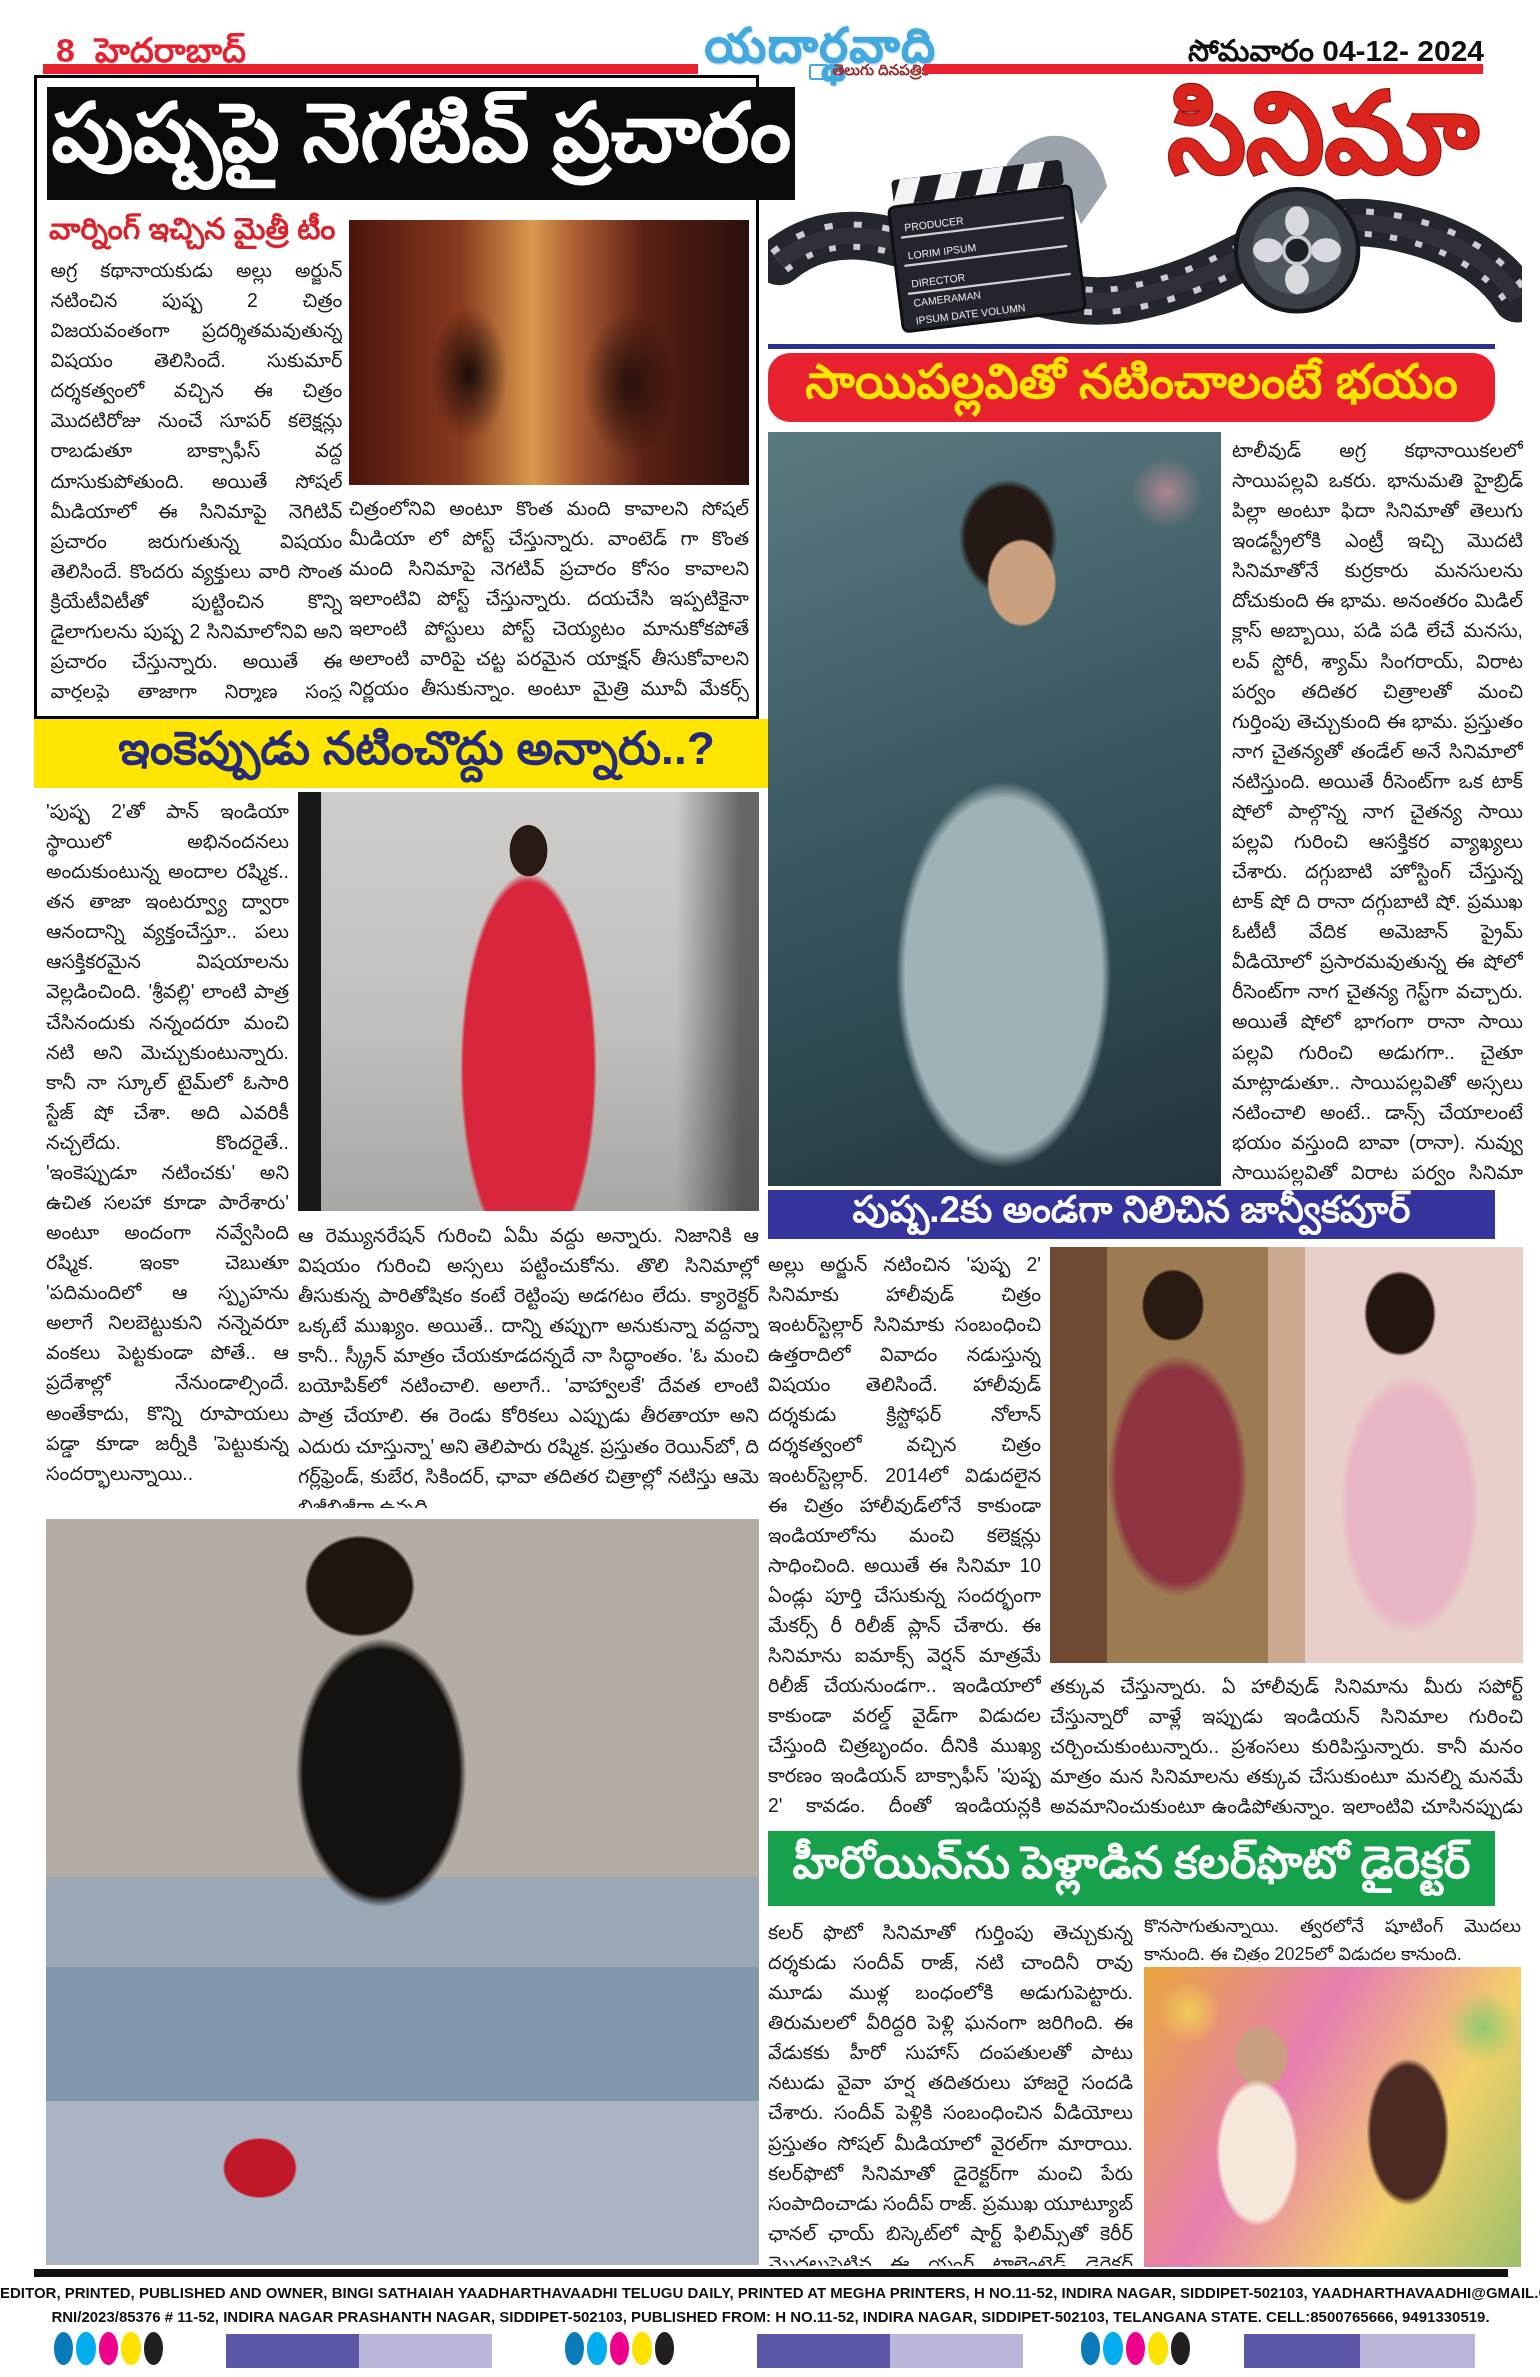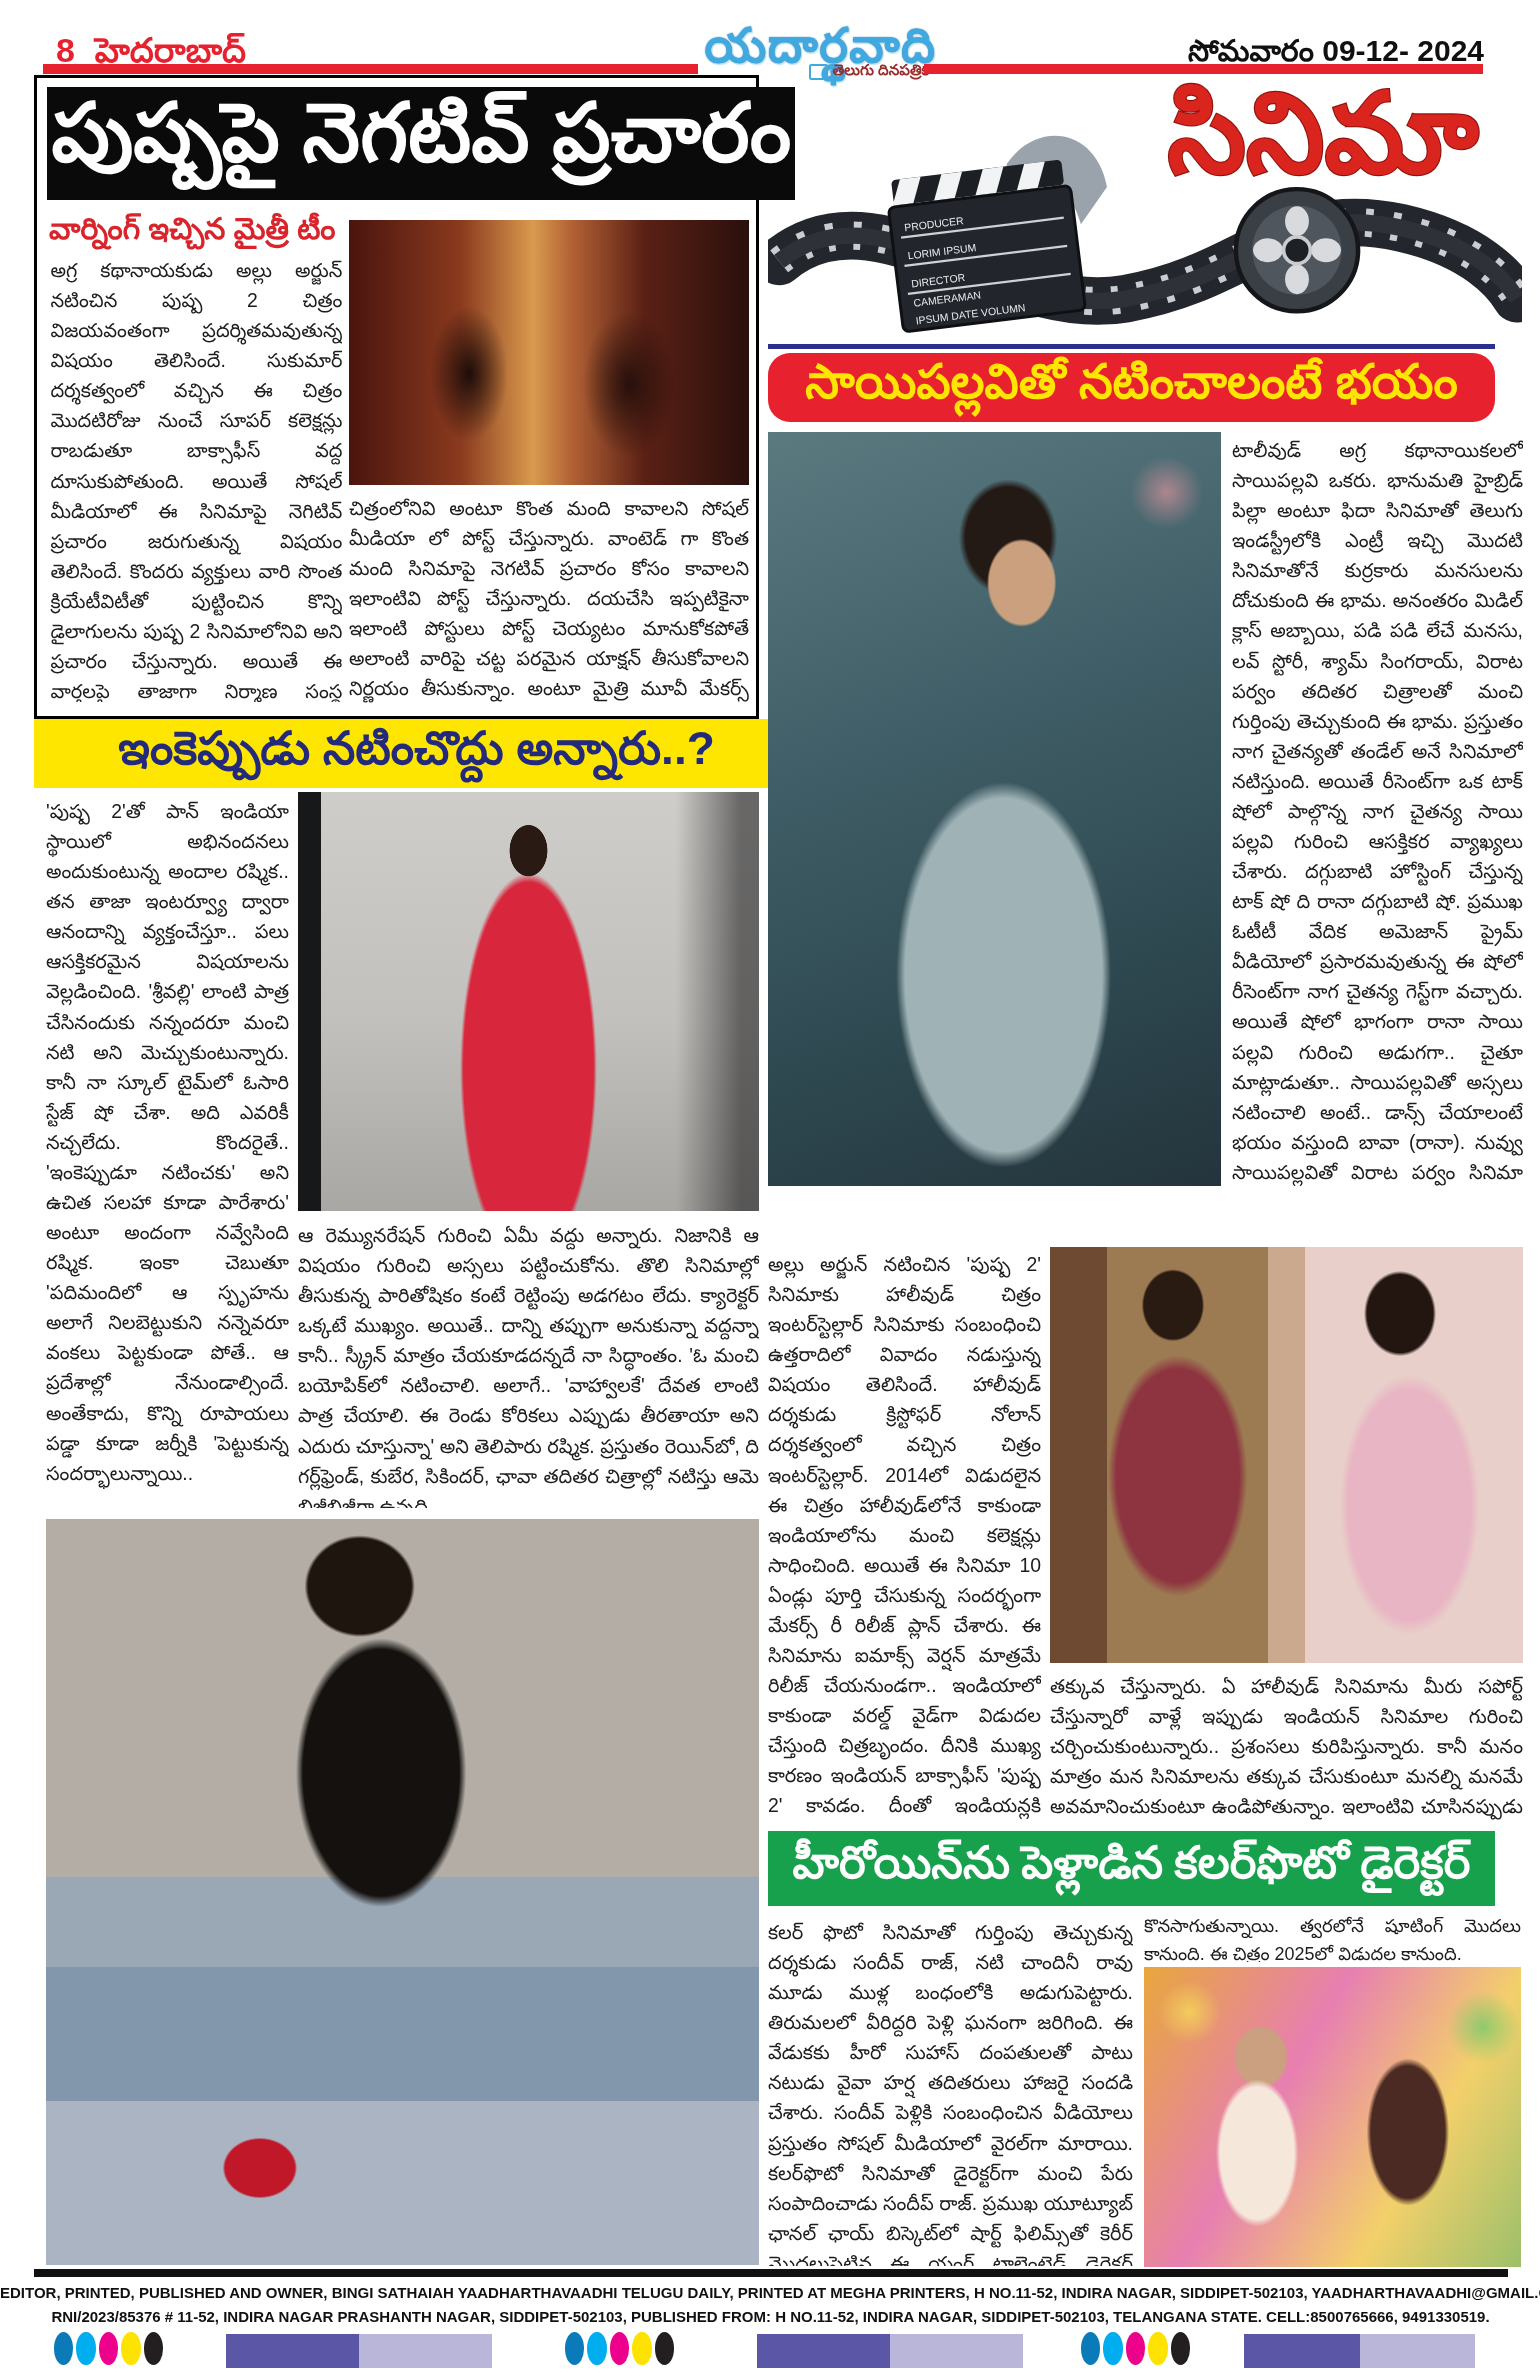--- a/index.html
+++ b/index.html
@@ -73,21 +73,21 @@
 <div id="page">
 
   <div class="abs" style="left:56px;top:31px;">
     <span class="pgnum">8</span>
     <span class="pgnum" style="margin-left:16.4px;">హైదరాబాద్</span>
   </div>
   <div class="abs masthead" style="left:675px;top:18px;width:291px;text-align:center;">యదార్థవాది</div>
   <div class="abs" style="left:809px;top:61px;">
     <span class="tv-icon"></span><span class="tagline">తెలుగు దినపత్రిక</span>
   </div>
-  <div class="abs date" style="left:1163px;top:34px;width:321px;text-align:right;">సోమవారం 09-12- 2024</div>
+  <div class="abs date" style="left:1163px;top:34px;width:321px;text-align:right;">సోమవారం 04-12- 2024</div>
   <div class="abs redbar" style="left:43px;top:64px;width:655px;"></div>
   <div class="abs redbar" style="left:924px;top:64px;width:559px;"></div>
 
   <div class="abs a1box" style="left:34px;top:75px;width:719px;height:638px;">
     <div class="abs banner blackbanner" style="left:10.4px;top:9px;width:748px;height:113px;">పుష్పపై నెగటివ్ ప్రచారం</div>
     <div class="abs subhead" style="left:12px;top:134px;width:313px;">వార్నింగ్ ఇచ్చిన మైత్రీ టీం</div>
     <div class="abs body-text" style="left:13.4px;top:177px;width:292px;height:447px;">అగ్ర కథానాయకుడు అల్లు అర్జున్ నటించిన పుష్ప 2 చిత్రం విజయవంతంగా ప్రదర్శితమవుతున్న విషయం తెలిసిందే. సుకుమార్ దర్శకత్వంలో వచ్చిన ఈ చిత్రం మొదటిరోజు నుంచే సూపర్ కలెక్షన్లు రాబడుతూ బాక్సాఫీస్ వద్ద దూసుకుపోతుంది. అయితే సోషల్ మీడియాలో ఈ సినిమాపై నెగిటివ్ ప్రచారం జరుగుతున్న విషయం తెలిసిందే. కొందరు వ్యక్తులు వారి సొంత క్రియేటీవిటీతో పుట్టించిన కొన్ని డైలాగులను పుష్ప 2 సినిమాలోనివి అని ప్రచారం చేస్తున్నారు. అయితే ఈ వార్తలపై తాజాగా నిర్మాణ సంస్థ స్పందించింది. ఇలాంటి పనులు చేస్తున్నవారికి వార్నింగ్ ఇచ్చింది. ఊహాజనితమైన, సొంత క్రియేటీవిటీతో పుట్టించిన కొన్ని డైలాగులు పుష్ప-2</div>
     <div class="abs photo ph-pushpa" style="left:312px;top:142px;width:400px;height:265px;"></div>
     <div class="abs body-text" style="left:312px;top:415px;width:400px;height:212px;">చిత్రంలోనివి అంటూ కొంత మంది కావాలని సోషల్ మీడియా లో పోస్ట్ చేస్తున్నారు. వాంటెడ్ గా కొంత మంది సినిమాపై నెగటివ్ ప్రచారం కోసం కావాలని ఇలాంటివి పోస్ట్ చేస్తున్నారు. దయచేసి ఇప్పటికైనా ఇలాంటి పోస్టులు పోస్ట్ చెయ్యటం మానుకోకపోతే అలాంటి వారిపై చట్ట పరమైన యాక్షన్ తీసుకోవాలని నిర్ణయం తీసుకున్నాం. అంటూ మైత్రి మూవీ మేకర్స్ ట్విట్టర్ వేదికగా రాసుకొచ్చింది. ఊహాజనితమైన, సొంత క్రియేటీవిటీతో పుట్టించిన కొన్ని డైలాగులు పుష్ప-2 చిత్రంలోనివి అంటూ కొంత మంది కావాలని సోషల్ మీడియా లో పోస్ట్ చేస్తున్నారు. వాంటెడ్ గా కొంత మంది సినిమాపై నెగటివ్ ప్రచారం కోసం కావాలని ఇలాంటివి పోస్ట్ చేస్తున్నారు. దయచేసి ఇప్పటికైనా ఇలాంటి పోస్టులు పోస్ట్ చెయ్యటం మానేయండి అని సూచించింది.</div>
   </div>
@@ -141,20 +141,21 @@
 
       <text x="745" y="130" text-anchor="middle" font-size="150" font-weight="bold" font-family="Liberation Serif, DejaVu Serif, serif" fill="#d9251d" stroke="#8e120d" stroke-width="3" style="paint-order:stroke;">సినిమా</text>
     </svg>
   </div>
 
   <div class="abs blueline" style="left:768px;top:344px;width:727px;height:4.5px;"></div>
   <div class="abs banner redbanner" style="left:768px;top:353px;width:727px;height:69px;border-radius:22px;">సాయిపల్లవితో నటించాలంటే భయం</div>
   <div class="abs photo ph-sai" style="left:768px;top:432px;width:453px;height:754px;"></div>
   <div class="abs body-text" style="left:1232px;top:435px;width:291px;height:751px;">టాలీవుడ్ అగ్ర కథానాయికలలో సాయిపల్లవి ఒకరు. భానుమతి హైబ్రిడ్ పిల్లా అంటూ ఫిదా సినిమాతో తెలుగు ఇండస్ట్రీలోకి ఎంట్రీ ఇచ్చి మొదటి సినిమాతోనే కుర్రకారు మనసులను దోచుకుంది ఈ భామ. అనంతరం మిడిల్ క్లాస్ అబ్బాయి, పడి పడి లేచే మనసు, లవ్ స్టోరీ, శ్యామ్ సింగరాయ్, విరాట పర్వం తదితర చిత్రాలతో మంచి గుర్తింపు తెచ్చుకుంది ఈ భామ. ప్రస్తుతం నాగ చైతన్యతో తండేల్ అనే సినిమాలో నటిస్తుంది. అయితే రీసెంట్‌గా ఒక టాక్ షోలో పాల్గొన్న నాగ చైతన్య సాయి పల్లవి గురించి ఆసక్తికర వ్యాఖ్యలు చేశారు. దగ్గుబాటి హోస్టింగ్ చేస్తున్న టాక్ షో ది రానా దగ్గుబాటి షో. ప్రముఖ ఓటీటీ వేదిక అమెజాన్ ప్రైమ్ వీడియోలో ప్రసారమవుతున్న ఈ షోలో రీసెంట్‌గా నాగ చైతన్య గెస్ట్‌గా వచ్చారు. అయితే షోలో భాగంగా రానా సాయి పల్లవి గురించి అడుగగా.. చైతూ మాట్లాడుతూ.. సాయిపల్లవితో అస్సలు నటించాలి అంటే.. డాన్స్ చేయాలంటే భయం వస్తుంది బావా (రానా). నువ్వు సాయిపల్లవితో విరాట పర్వం సినిమా చేసి ఒక్క సాంగ్ కూడా పెట్టకుండా భలే తప్పించుకున్నావ్. కానీ నాకు అలా లేదు అని సందేహం వస్తుంది అంటూ నాగ చైతన్య చెప్పేశాడు. కాగా అందుకు సంబంధించిన పోస్ట్ వైరల్‌గా మారింది.</div>
 
+  <div class="abs banner bluebanner" style="left:768px;top:1190px;width:727px;height:49px;">పుష్ప.2కు అండగా నిలిచిన జాన్వీకపూర్</div>
   <div class="abs body-text" style="left:768px;top:1249px;width:273px;height:577px;">అల్లు అర్జున్ నటించిన 'పుష్ప 2' సినిమాకు హాలీవుడ్ చిత్రం ఇంటర్‌స్టెల్లార్ సినిమాకు సంబంధించి ఉత్తరాదిలో వివాదం నడుస్తున్న విషయం తెలిసిందే. హాలీవుడ్ దర్శకుడు క్రిస్టోఫర్ నోలాన్ దర్శకత్వంలో వచ్చిన చిత్రం ఇంటర్‌స్టెల్లార్. 2014లో విడుదలైన ఈ చిత్రం హాలీవుడ్‌లోనే కాకుండా ఇండియాలోను మంచి కలెక్షన్లు సాధించింది. అయితే ఈ సినిమా 10 ఏండ్లు పూర్తి చేసుకున్న సందర్భంగా మేకర్స్ రీ రిలీజ్ ప్లాన్ చేశారు. ఈ సినిమాను ఐమాక్స్ వెర్షన్ మాత్రమే రిలీజ్ చేయనుండగా.. ఇండియాలో కాకుండా వరల్డ్ వైడ్‌గా విడుదల చేస్తుంది చిత్రబృందం. దీనికి ముఖ్య కారణం ఇండియన్ బాక్సాఫీస్ 'పుష్ప 2' కావడం. దీంతో ఇండియన్లకి అసలు సినిమాలు చూడటం రాదని.. సినిమాలను తక్కువ చేస్తూ కొందరు కామెంట్లు చేయటం మొదలుపెట్టారు. అయితే ఈ విషయంపై బాలీవుడ్ నటి జాన్వీ కపూర్ స్పందిస్తూ.. 'పుష్ప' సినిమాకు మద్దతుగా నిలిచింది. జాన్వీ మాట్లాడుతూ.. 'పుష్ప 2' ఒకటే కాదు.. ఇంటర్‌స్టెల్లార్ కూడా.. ఇంటర్‌స్టెల్లార్ సినిమాతో ఈ సినిమాను పోల్చటం ఎందుకు</div>
   <div class="abs photo ph-alluj" style="left:1050px;top:1247px;width:473px;height:416px;"></div>
   <div class="abs body-text" style="left:1050px;top:1671px;width:473px;height:155px;">తక్కువ చేస్తున్నారు. ఏ హాలీవుడ్ సినిమాను మీరు సపోర్ట్ చేస్తున్నారో వాళ్లే ఇప్పుడు ఇండియన్ సినిమాల గురించి చర్చించుకుంటున్నారు.. ప్రశంసలు కురిపిస్తున్నారు. కానీ మనం మాత్రం మన సినిమాలను తక్కువ చేసుకుంటూ మనల్ని మనమే అవమానించుకుంటూ ఉండిపోతున్నాం. ఇలాంటివి చూసినప్పుడు బాధగా ఉంటుంది అంటూ జాన్వీ రాసుకొచ్చింది. కాగా ప్రస్తుతం ఇందుకు సంబంధించిన పోస్ట్ వైరల్‌గా మారింది.</div>
 
   <div class="abs banner greenbanner" style="left:768px;top:1831px;width:727px;height:75px;font-family:Liberation Serif, serif;">హీరోయిన్‌ను పెళ్లాడిన కలర్‌ఫొటో డైరెక్టర్</div>
   <div class="abs body-text" style="left:768px;top:1917px;width:365px;height:349px;">కలర్ ఫొటో సినిమాతో గుర్తింపు తెచ్చుకున్న దర్శకుడు సందీవ్ రాజ్, నటి చాందినీ రావు మూడు ముళ్ల బంధంలోకి అడుగుపెట్టారు. తిరుమలలో వీరిద్దరి పెళ్లి ఘనంగా జరిగింది. ఈ వేడుకకు హీరో సుహాస్ దంపతులతో పాటు నటుడు వైవా హర్ష తదితరులు హాజరై సందడి చేశారు. సందీవ్ పెళ్లికి సంబంధించిన వీడియోలు ప్రస్తుతం సోషల్ మీడియాలో వైరల్‌గా మారాయి. కలర్‌ఫొటో సినిమాతో డైరెక్టర్‌గా మంచి పేరు సంపాదించాడు సందీప్ రాజ్. ప్రముఖ యూట్యూబ్ ఛానల్ ఛాయ్ బిస్కెట్‌లో షార్ట్ ఫిలిమ్స్‌తో కెరీర్ మొదలుపెట్టిన ఈ యంగ్ టాలెంటెడ్ డైరెక్టర్ డెబ్యూ సినిమాగా కలర్ ఫొటో ఓటీటీలో విడుదలై బ్లాక్ బస్టర్ హిట్ కొట్టింది. నటి చాందీని రావు విషయానికి వస్తే.. కలర్‌ఫొటో, రణస్థలి, హెడ్ అండ్ టేల్స్‌తోపాటు పలు సీరియల్స్‌లో నటించింది. చాందిని పలు ప్రాజెక్ట్స్ హోస్ట్‌గా కూడా మెప్పించింది. సందీప్ రాజ్ ప్రస్తుతం రోషన్ హీరోగా సినిమా చేస్తున్నాడు. శ్రీ ప్రాజెక్ట్స్ పనులు</div>
   <div class="abs body-text" style="left:1144px;top:1913px;width:377px;height:49px;font-size:18px;">కొనసాగుతున్నాయి. త్వరలోనే షూటింగ్ మొదలు కానుంది. ఈ చిత్రం 2025లో విడుదల కానుంది.</div>
   <div class="abs photo ph-wedding" style="left:1144px;top:1967px;width:377px;height:300px;"></div>
 
   <div class="abs blackrule" style="left:34px;top:2269px;width:1474px;height:7.5px;"></div>

